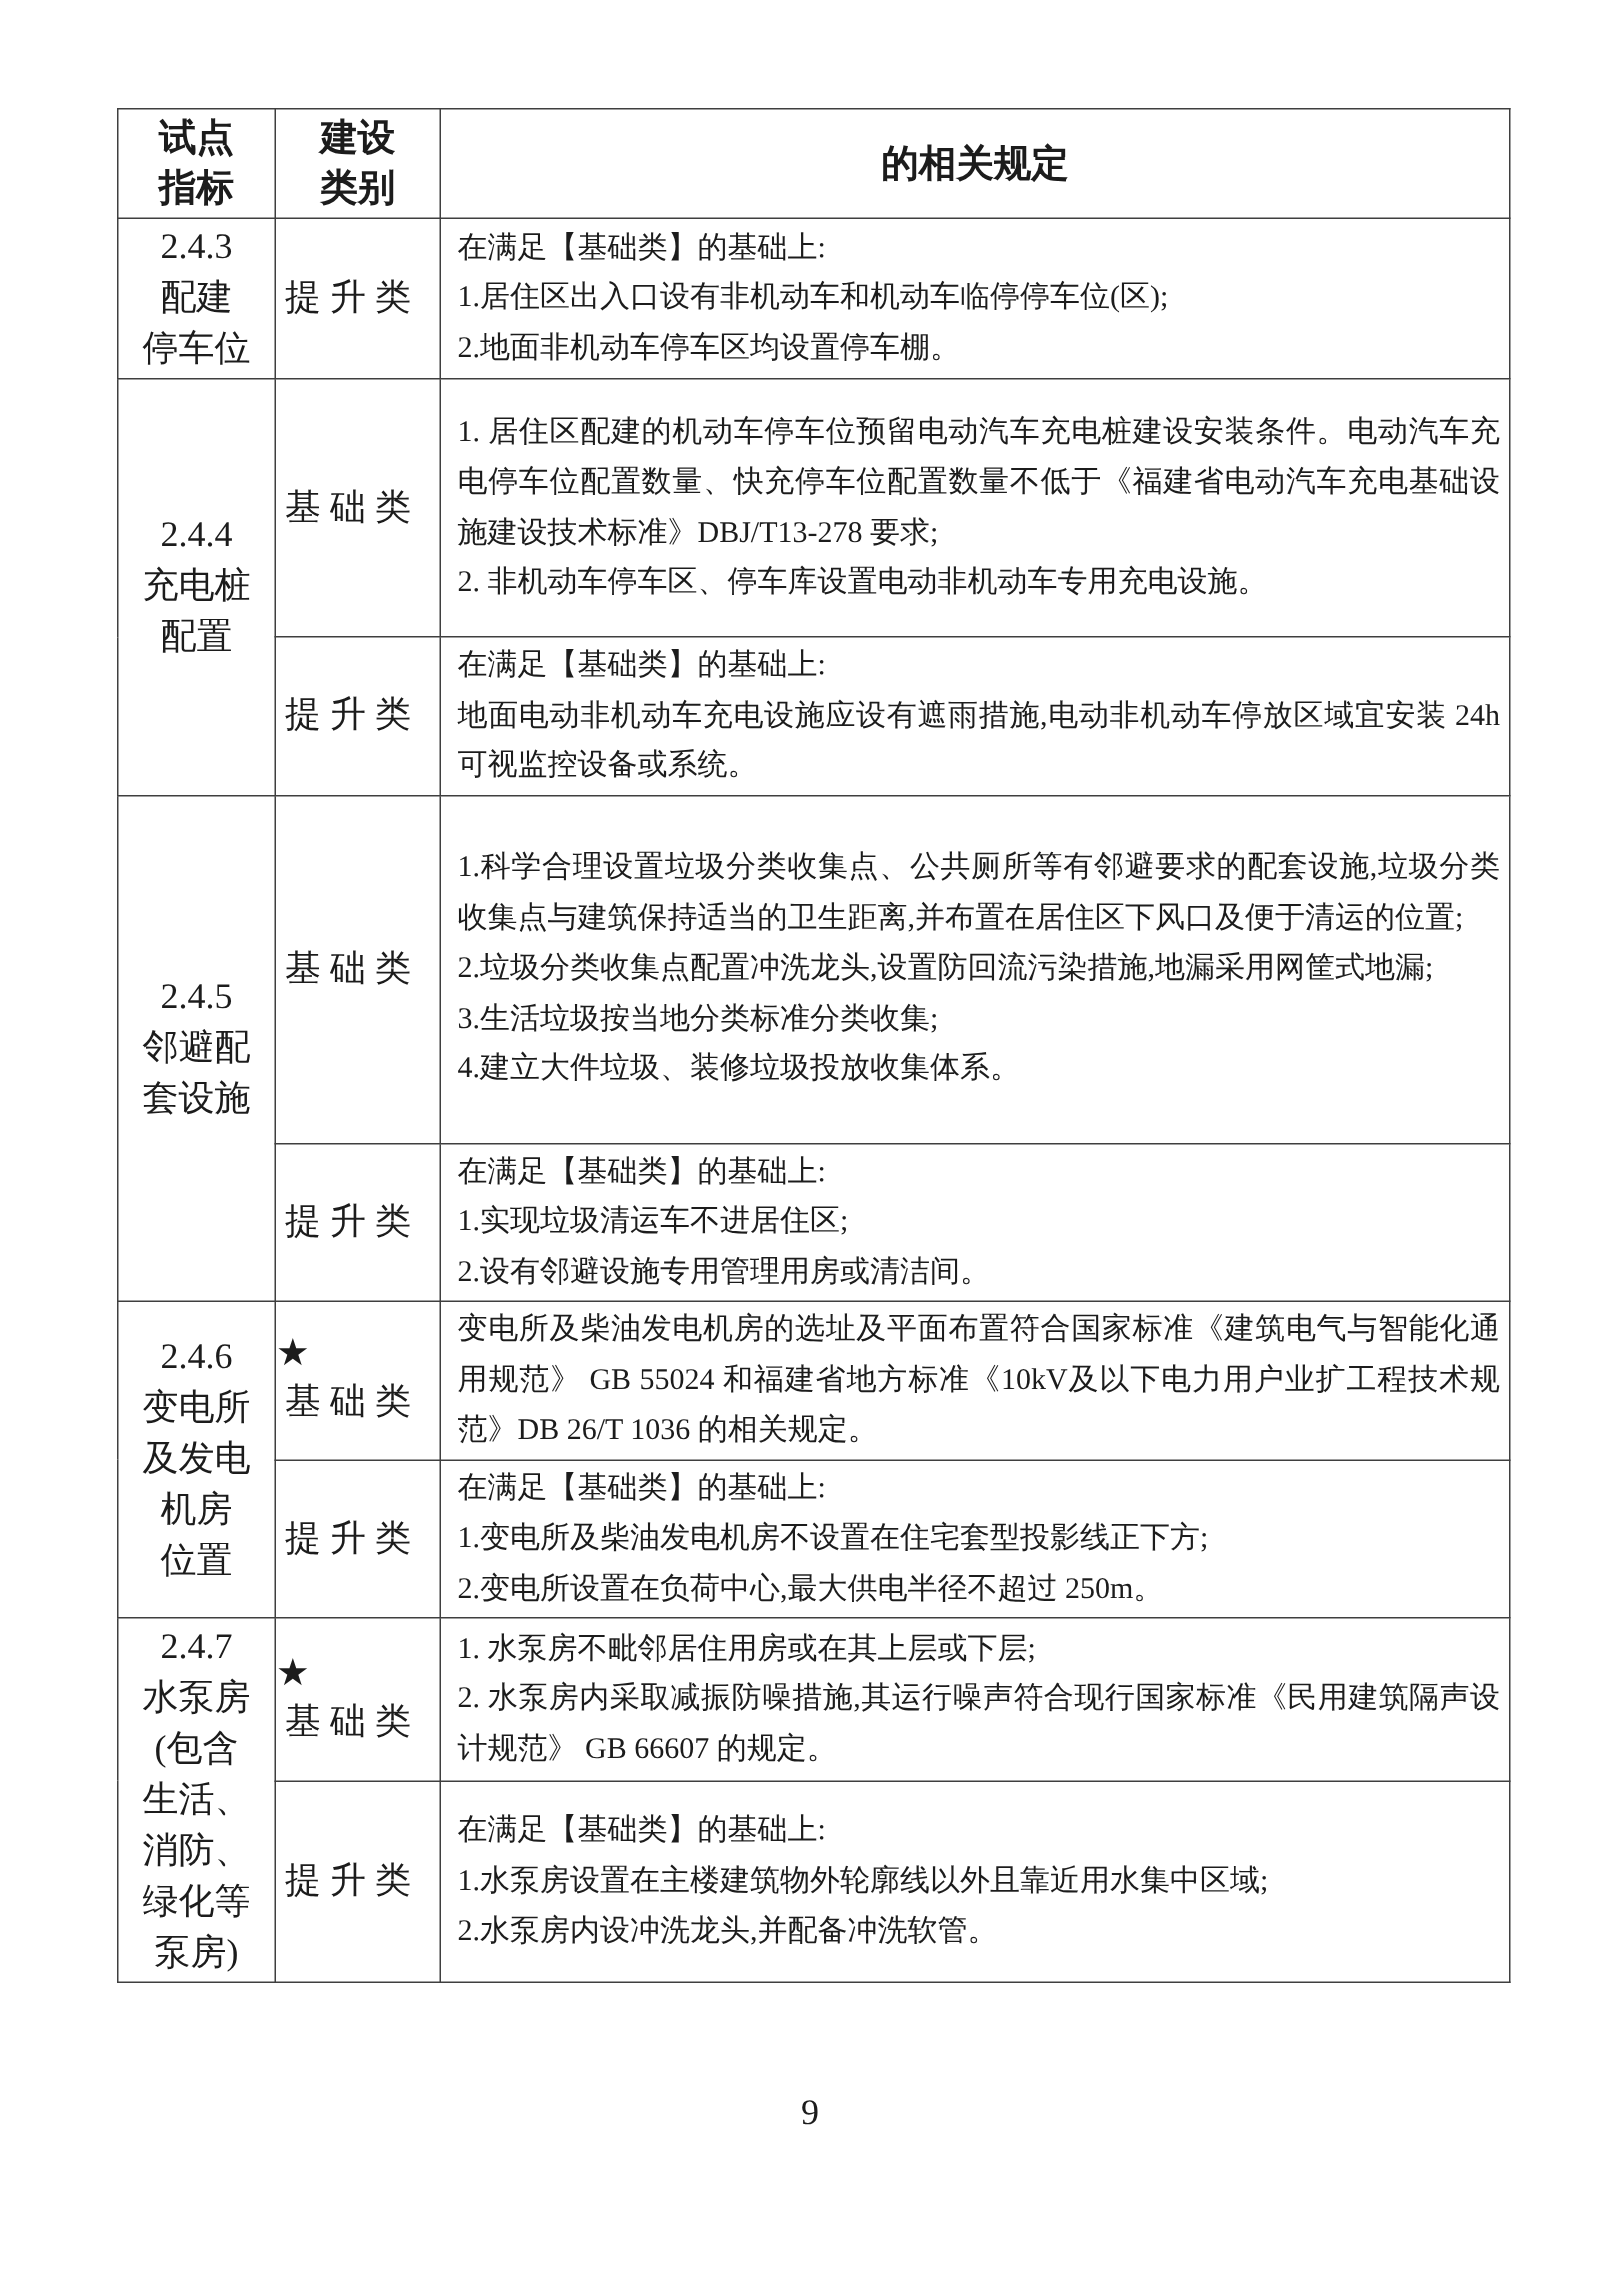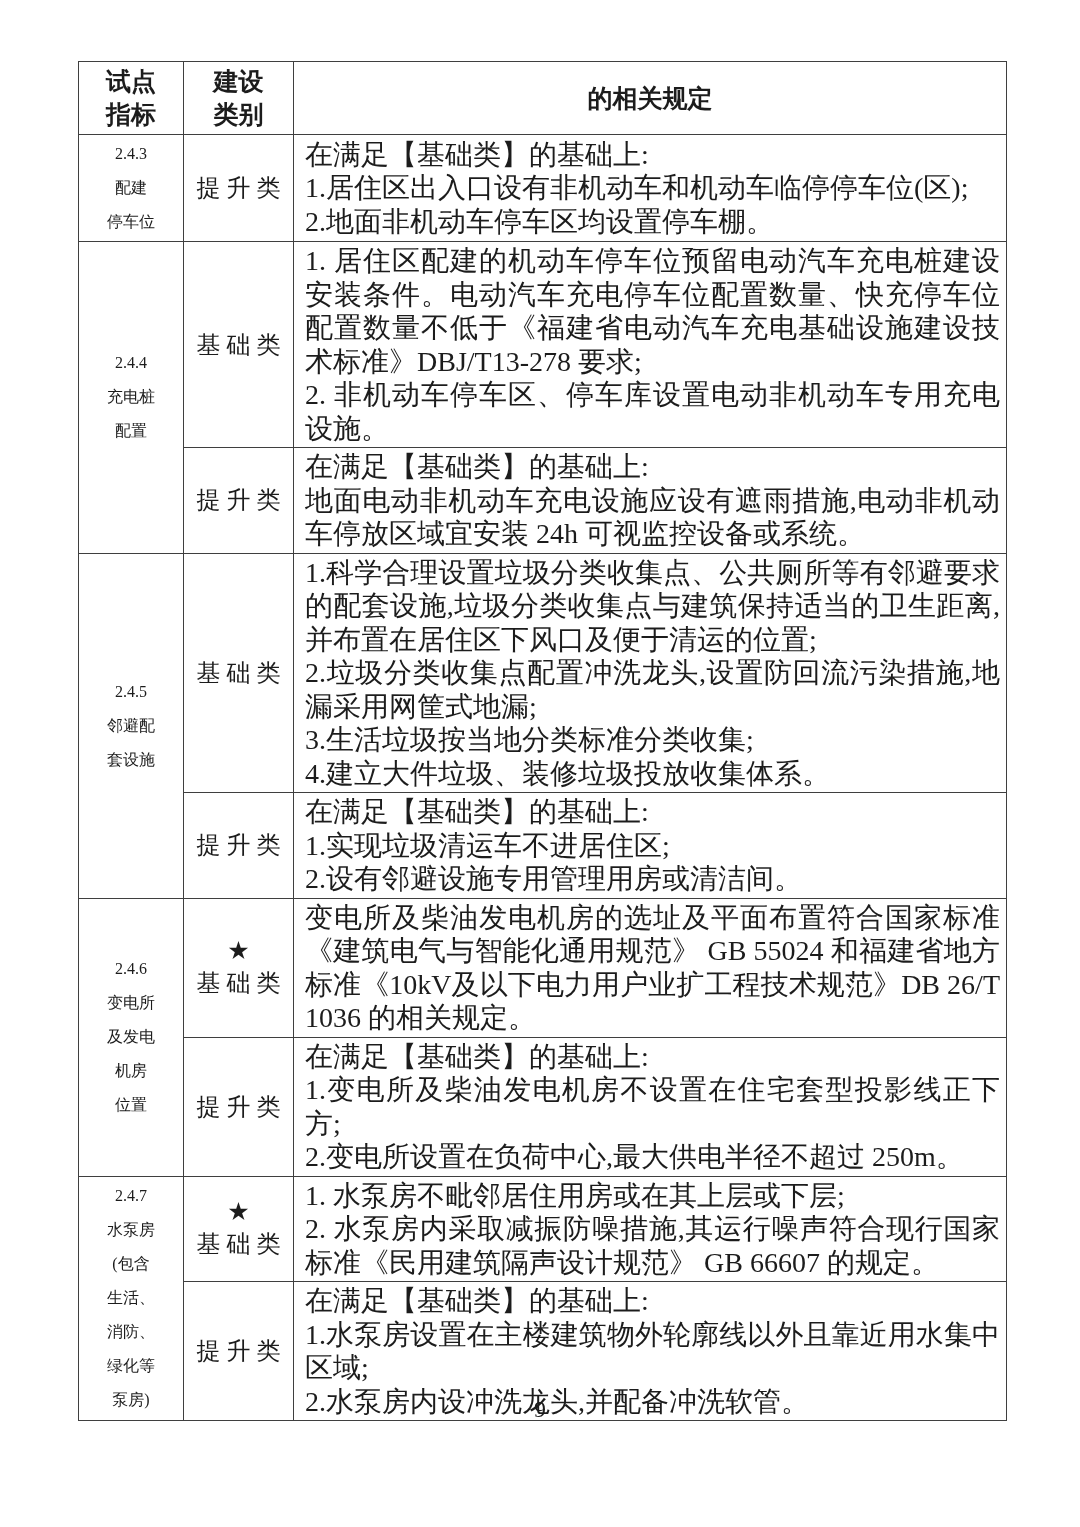--- a/index.html
+++ b/index.html
@@ -6,21 +6,21 @@
   .page {
     position:relative;
     width:1080px; height:1527px;
     background:#ffffff;
     font-family:"Liberation Serif","DejaVu Serif",serif;
     color:#1c1c1c;
     overflow:hidden;
   }
   table.spec {
     position:absolute;
-    left:78px; top:61px;
+    left:78px; top:72px;
     width:928px;
     border-collapse:collapse;
     table-layout:fixed;
   }
   col.c1 { width:105px; }
   col.c2 { width:110px; }
   col.c3 { width:713px; }
   td, th {
     border:1.5px solid #3f3f3f;
     padding:0;
@@ -29,46 +29,45 @@
   }
   th.hdr {
     font-size:25px;
     font-weight:bold;
     text-align:center;
     line-height:33px;
     white-space:pre-line;
     padding:2px 0;
   }
   td.ind {
-    font-size:16px;
+    font-size:24px;
     text-align:center;
     line-height:34px;
     white-space:pre-line;
     padding:2px 0;
     margin-top:32px;
   }
   td.cat {
     font-size:24px;
-    text-align:center;
     padding:2px 0;
   }
   td.cat .cat-label {
     display:block;
     letter-spacing:6px;
     text-indent:6px;
     line-height:34px;
   }
   td.cat .star {
     display:block;
     letter-spacing:normal;
     font-size:25px;
     line-height:30px;
   }
   td.pts {
-    font-size:28px;
+    font-size:20px;
     line-height:33.5px;
     white-space:pre-line;
     text-align:justify;
     padding:2px 6px 2px 11px;
   }
   .page-number {
     position:absolute;
     left:0; top:1396px;
     width:1080px;
     text-align:center;

